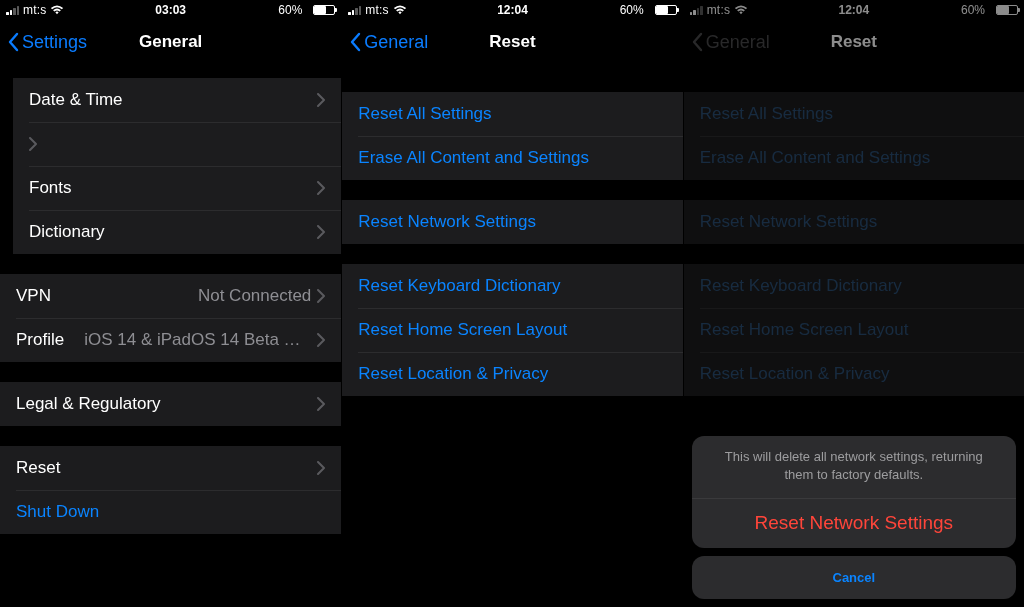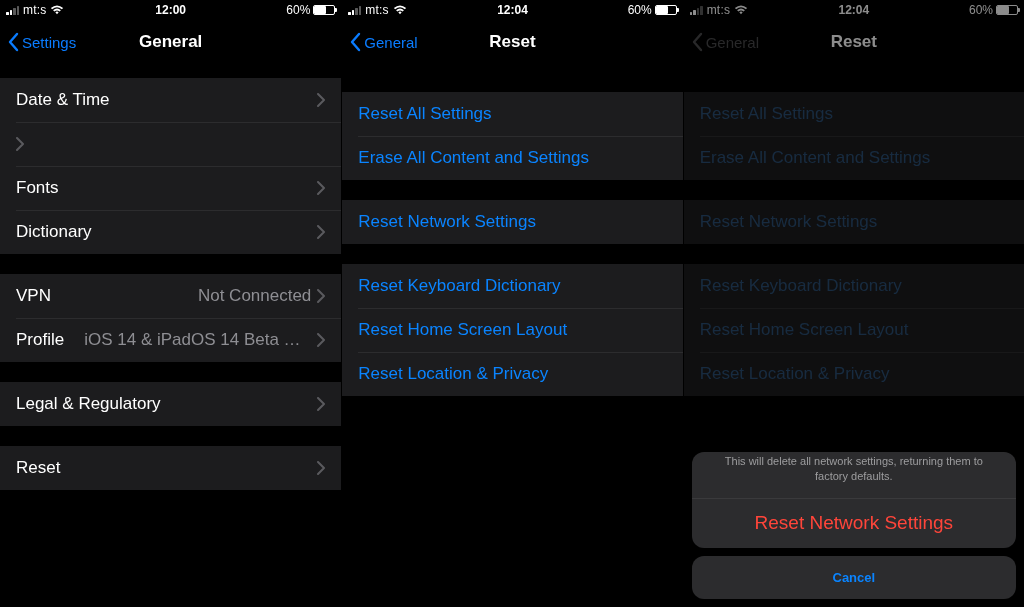--- a/index.html
+++ b/index.html
@@ -6,49 +6,49 @@
   html, body { width: 1024px; height: 607px; background: #000; font-family: -apple-system, "Helvetica Neue", Arial, sans-serif; overflow: hidden; }
   .container { display: flex; width: 1024px; height: 607px; }
   .pane { position: relative; width: 341.333px; height: 607px; background: #000; overflow: hidden; }
   .pane + .pane { border-left: 1px solid #000; }
 
   
   .statusbar { position: relative; height: 20px; display: flex; align-items: center; justify-content: space-between; padding: 0 6px; color: #fff; font-size: 12px; font-weight: 500; }
   .statusbar .left, .statusbar .right { display: flex; align-items: center; gap: 4px; }
   .carrier { letter-spacing: 0.2px; }
   .clock { position: absolute; left: 0; right: 0; text-align: center; font-weight: 600; font-size: 12px; }
-  .battery-wrap { display: flex; align-items: center; gap: 3px; }
+  .battery-wrap { display: flex; align-items: center; gap: 11px; }
   .battery { width: 22px; height: 10px; border: 1px solid #fff; border-radius: 2px; position: relative; }
   .battery::after { content: ""; position: absolute; right: -3px; top: 2px; width: 2px; height: 4px; background: #fff; border-radius: 0 1px 1px 0; }
   .battery-fill { height: 100%; background: #fff; border-radius: 1px; }
   .signal { display: flex; align-items: flex-end; gap: 1px; height: 10px; }
   .signal span { width: 2.5px; background: #fff; border-radius: 0.5px; }
   .signal span:nth-child(1){height:3px;} .signal span:nth-child(2){height:5px;} .signal span:nth-child(3){height:7px;opacity:.35;} .signal span:nth-child(4){height:9px;opacity:.35;}
   .wifi { width: 14px; height: 10px; display:flex; align-items:center; justify-content:center; }
 
   
   .navbar { height: 44px; display: flex; align-items: center; position: relative; padding: 0 8px; }
-  .back { display: flex; align-items: center; color: #0a7cff; font-size: 15px; gap: 2px; }
+  .back { display: flex; align-items: center; color: #0a7cff; font-size: 18px; gap: 2px; }
   .back.dim { color: #4a4a4c; }
   .title { position: absolute; left: 0; right: 0; text-align: center; color: #fff; font-size: 17px; font-weight: 600; }
   .chev-left { display:inline-block; }
 
   
   .group { margin-top: 20px; background: #1c1c1e; }
   .group:first-of-type { margin-top: 14px; }
   .cell { display: flex; align-items: center; min-height: 44px; padding: 0 16px; position: relative; color: #fff; font-size: 17px; }
   .cell + .cell::before { content: ""; position: absolute; top: 0; left: 16px; right: 0; height: 0.5px; background: #2c2c2e; }
   .cell .label { flex: 1; white-space: nowrap; overflow: hidden; text-overflow: ellipsis; }
   .cell .value { color: #8e8e93; margin-right: 6px; white-space: nowrap; overflow:hidden; text-overflow:ellipsis; max-width: 200px; }
   .cell .disclosure { color: #5a5a5e; }
   .cell.link .label { color: #0a84ff; }
   .cell.linkdim .label { color: #2b4f75; }
   .sheet { position: absolute; left: 8px; right: 8px; bottom: 8px; }
   .sheet-block { background: #2c2c2e; border-radius: 12px; overflow: hidden; }
-  .sheet-msg { color: #9d9d9f; font-size: 11px; text-align: center; padding: 2px 18px 14px; line-height: 1.35; }
+  .sheet-msg { color: #9d9d9f; font-size: 13px; text-align: center; padding: 12px 18px 14px; line-height: 1.35; }
   .sheet-sep { height: 0.5px; background: #3a3a3c; }
   .sheet-btn { text-align: center; padding: 14px 10px; font-size: 19px; }
   .sheet-btn.destructive { color: #ff453a; }
   .sheet-cancel { margin-top: 8px; background: #2c2c2e; border-radius: 12px; text-align: center; padding: 14px 10px; color: #0a84ff; font-size: 13px; font-weight: 600; }
 
   
   .dim-overlay { position:absolute; inset:0; background: rgba(0,0,0,0.45); pointer-events:none; }
 
   svg { display:block; }
 </style>
@@ -66,21 +66,21 @@
             <span></span>
             <span></span>
           </div>
         <span class="carrier">mt:s</span>
         <span class="wifi">
           <svg width="14" height="10" viewBox="0 0 16 12">
               <path d="M8 11 L6 8.7 Q8 7 10 8.7 Z M3.3 6.2 Q8 2.4 12.7 6.2 L11.1 7.7 Q8 5.2 4.9 7.7 Z M0.6 3.6 Q8 -2.6 15.4 3.6 L13.8 5.1 Q8 0 2.2 5.1 Z" fill="#fff"></path>
             </svg>
         </span>
       </div>
-      <div class="clock">12:00</div>
+      <div class="clock">03:03</div>
       <div class="right">
         <div class="battery-wrap">
           <span>60%</span>
           <div class="battery">
               <div class="battery-fill" style="width:60%"></div>
             </div>
         </div>
       </div>
     </div>
 
@@ -89,21 +89,21 @@
         <span class="chev-left">
           <svg width="12" height="20" viewBox="0 0 12 20">
               <path d="M9 2 L2 10 L9 18" stroke="#0a7cff" stroke-width="2.4" fill="none" stroke-linecap="round" stroke-linejoin="round"></path>
             </svg>
         </span>
         <span>Settings</span>
       </div>
       <div class="title">General</div>
     </div>
 
-    <div class="group" style="margin-top:14px;">
+    <div class="group" style="margin-top:14px;margin-left:13px;">
       <div class="cell">
           <span class="label">Date &amp; Time</span>
           <span class="disclosure">
             <svg width="8" height="14" viewBox="0 0 8 14">
               <path d="M1 1 L7 7 L1 13" stroke="#5a5a5e" stroke-width="2" fill="none" stroke-linecap="round" stroke-linejoin="round"></path>
             </svg>
           </span>
         </div>
       <div class="cell">
           <span class="disclosure">
@@ -163,20 +163,23 @@
     </div>
 
     <div class="group">
       <div class="cell">
           <span class="label">Reset</span>
           <span class="disclosure">
             <svg width="8" height="14" viewBox="0 0 8 14">
               <path d="M1 1 L7 7 L1 13" stroke="#5a5a5e" stroke-width="2" fill="none" stroke-linecap="round" stroke-linejoin="round"></path>
             </svg>
           </span>
+        </div>
+      <div class="cell link">
+          <span class="label">Shut Down</span>
         </div>
     </div>
   </div>
 
   <div class="pane">
     <div class="statusbar">
       <div class="left">
         <div class="signal">
             <span></span>
             <span></span>

